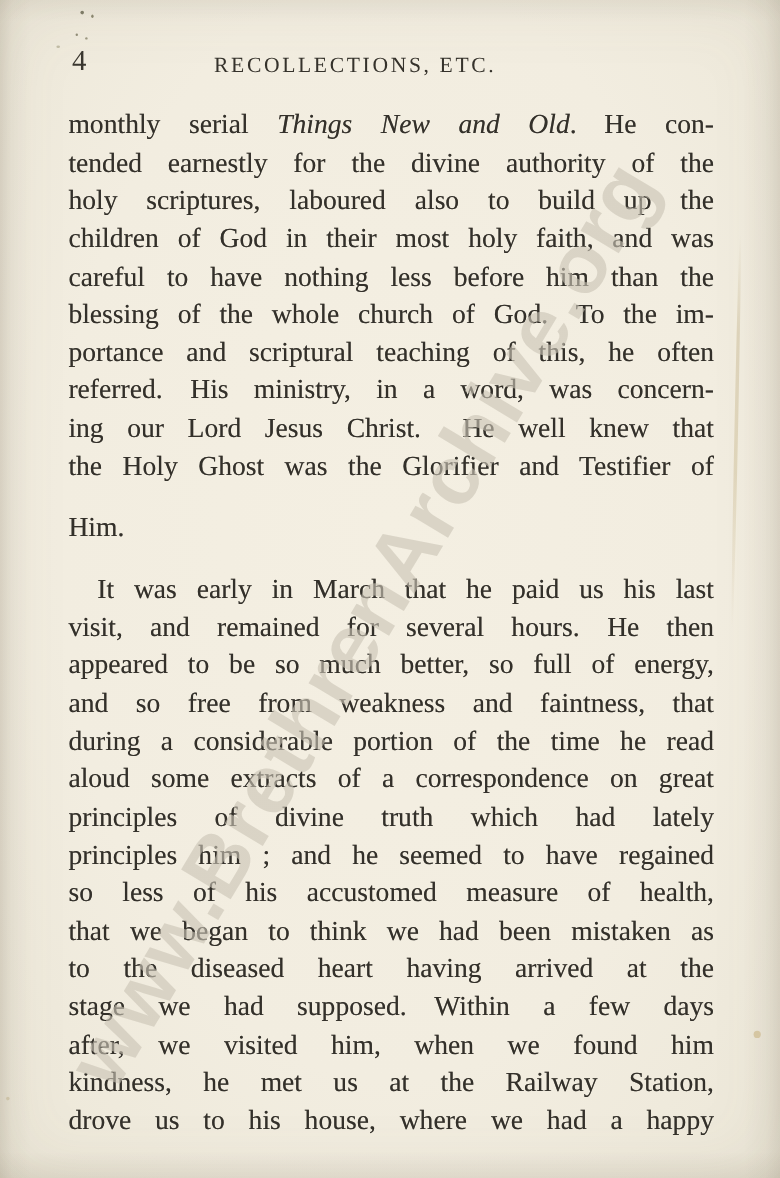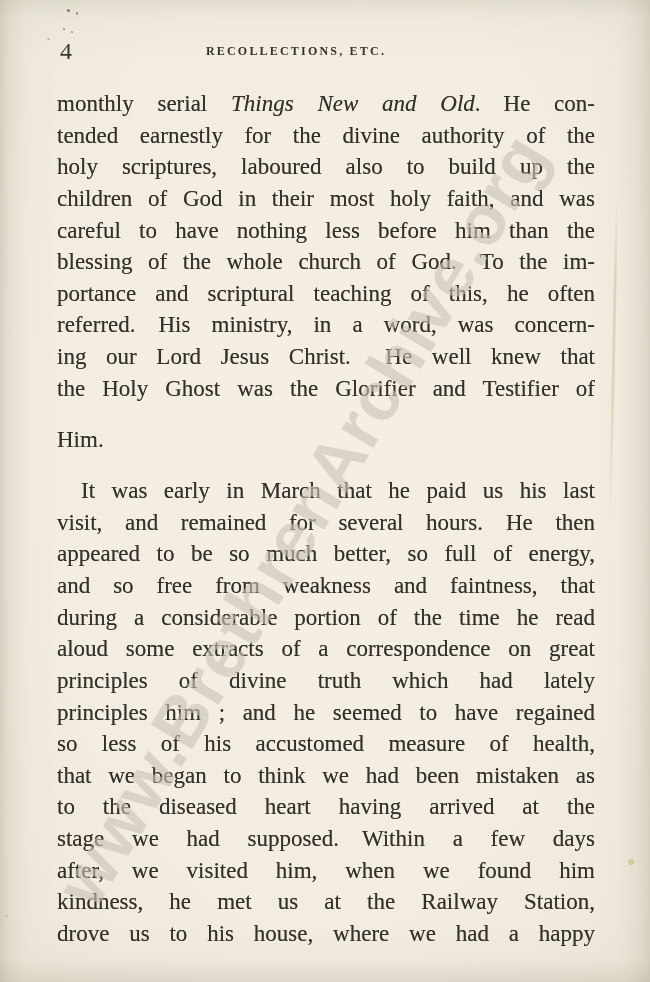--- a/index.html
+++ b/index.html
@@ -35,26 +35,25 @@
     position:absolute;
     left:60px; top:38px;
     font-size:24px;
     color:#3a372f;
     z-index:2;
   }
   .running-title{
     position:absolute;
     left:296px; top:44px;
     transform:translateX(-50%);
-    font-size:12px;
+    font-size:18px;
     letter-spacing:2.2px;
     white-space:nowrap;
     color:#35322b;
     z-index:2;
-    font-weight:bold;
   }
   .body-text{
     position:absolute;
     left:57px; top:88px;
     width:538px;
     font-size:23px;
     line-height:31.65px;
     z-index:2;
     text-shadow:0 0 0.5px rgba(51,48,42,0.55);
   }

